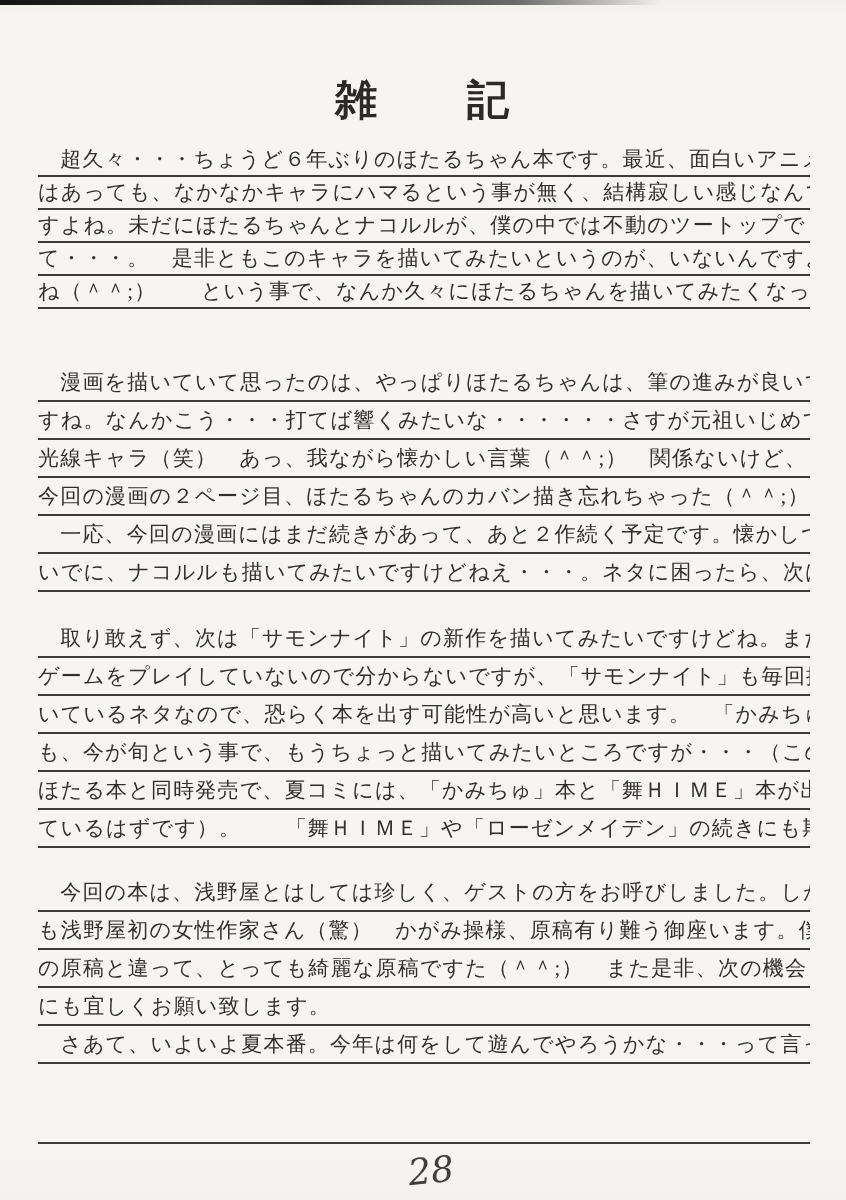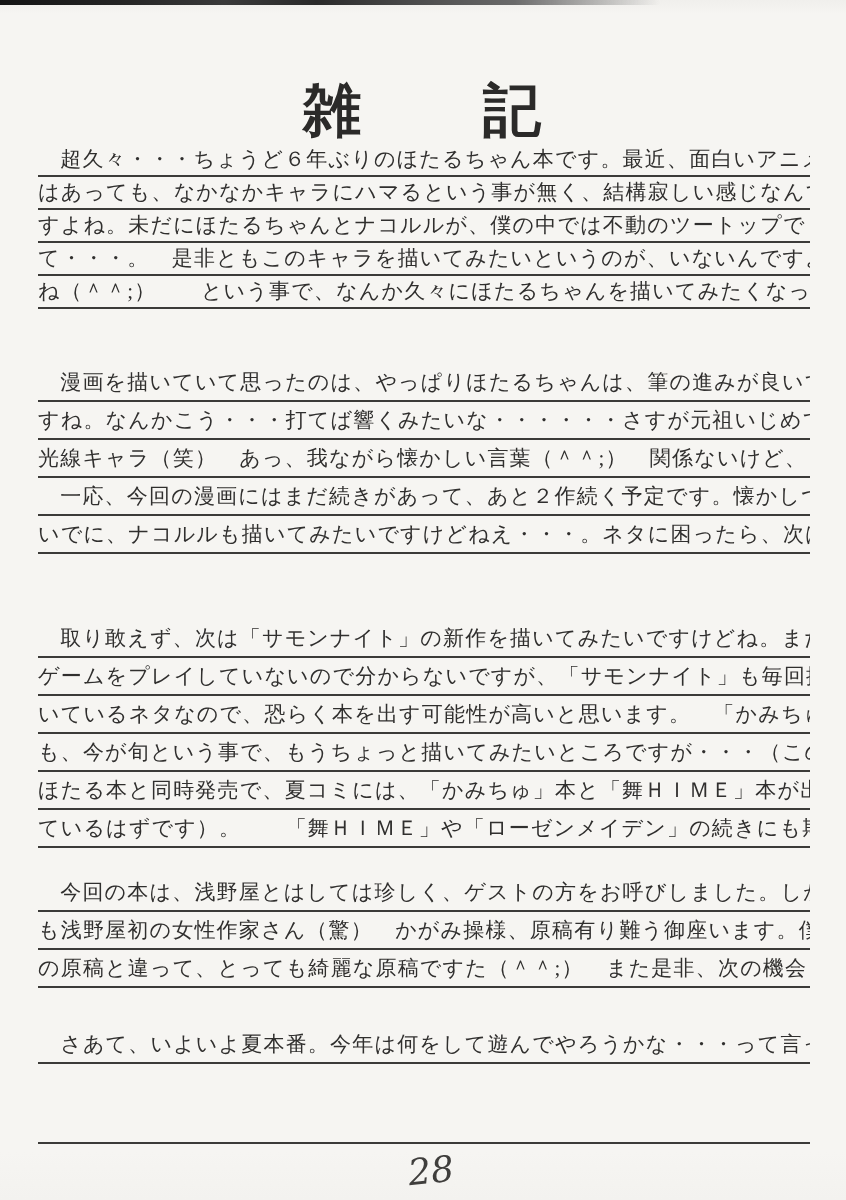--- a/index.html
+++ b/index.html
@@ -27,21 +27,21 @@
       #4a4a4a 62%, #6a6a6a 78%, rgba(90,90,90,0) 100%);
     filter: blur(0.4px);
   }
   .title {
     position: absolute;
     top: 72px;
     left: 0;
     width: 100%;
     margin: 0;
     text-align: center;
-    font-size: 58px;
+    font-size: 42px;
     font-weight: 700;
     letter-spacing: 2px;
     color: #2b2a29;
     white-space: pre;
   }
   .textcol {
     position: absolute;
     left: 38px;
     width: 772px;
     top: 0;
@@ -92,37 +92,39 @@
       <div class="line">はあっても、なかなかキャラにハマるという事が無く、結構寂しい感じなんで</div>
       <div class="line">すよね。未だにほたるちゃんとナコルルが、僕の中では不動のツートップでし</div>
       <div class="line">て・・・。　是非ともこのキャラを描いてみたいというのが、いないんですよ</div>
       <div class="line">ね（＾＾;）　　という事で、なんか久々にほたるちゃんを描いてみたくなっち</div>
     </div>
 
     <div class="para p2">
       <div class="line">　漫画を描いていて思ったのは、やっぱりほたるちゃんは、筆の進みが良いで</div>
       <div class="line">すね。なんかこう・・・打てば響くみたいな・・・・・・さすが元祖いじめて</div>
       <div class="line">光線キャラ（笑）　あっ、我ながら懐かしい言葉（＾＾;）　関係ないけど、</div>
+      <div class="line">今回の漫画の２ページ目、ほたるちゃんのカバン描き忘れちゃった（＾＾;）</div>
       <div class="line">　一応、今回の漫画にはまだ続きがあって、あと２作続く予定です。懐かしつ</div>
       <div class="line">いでに、ナコルルも描いてみたいですけどねえ・・・。ネタに困ったら、次は</div>
     </div>
 
     <div class="para p3">
       <div class="line">　取り敢えず、次は「サモンナイト」の新作を描いてみたいですけどね。まだ</div>
       <div class="line">ゲームをプレイしていないので分からないですが、「サモンナイト」も毎回描</div>
       <div class="line">いているネタなので、恐らく本を出す可能性が高いと思います。　「かみちゅ」</div>
       <div class="line">も、今が旬という事で、もうちょっと描いてみたいところですが・・・（この</div>
       <div class="line">ほたる本と同時発売で、夏コミには、「かみちゅ」本と「舞ＨＩＭＥ」本が出</div>
       <div class="line">ているはずです）。　　「舞ＨＩＭＥ」や「ローゼンメイデン」の続きにも期</div>
     </div>
 
     <div class="para p4">
       <div class="line">　今回の本は、浅野屋とはしては珍しく、ゲストの方をお呼びしました。しか</div>
       <div class="line">も浅野屋初の女性作家さん（驚）　かがみ操様、原稿有り難う御座います。僕</div>
       <div class="line">の原稿と違って、とっても綺麗な原稿ですた（＾＾;）　また是非、次の機会</div>
+      <div class="line">にも宜しくお願い致します。</div>
     </div>
 
     <div class="para p5">
       <div class="line">　さあて、いよいよ夏本番。今年は何をして遊んでやろうかな・・・って言っ</div>
     </div>
 
     <div class="para dateline">
       <div class="line">
         
       </div>

